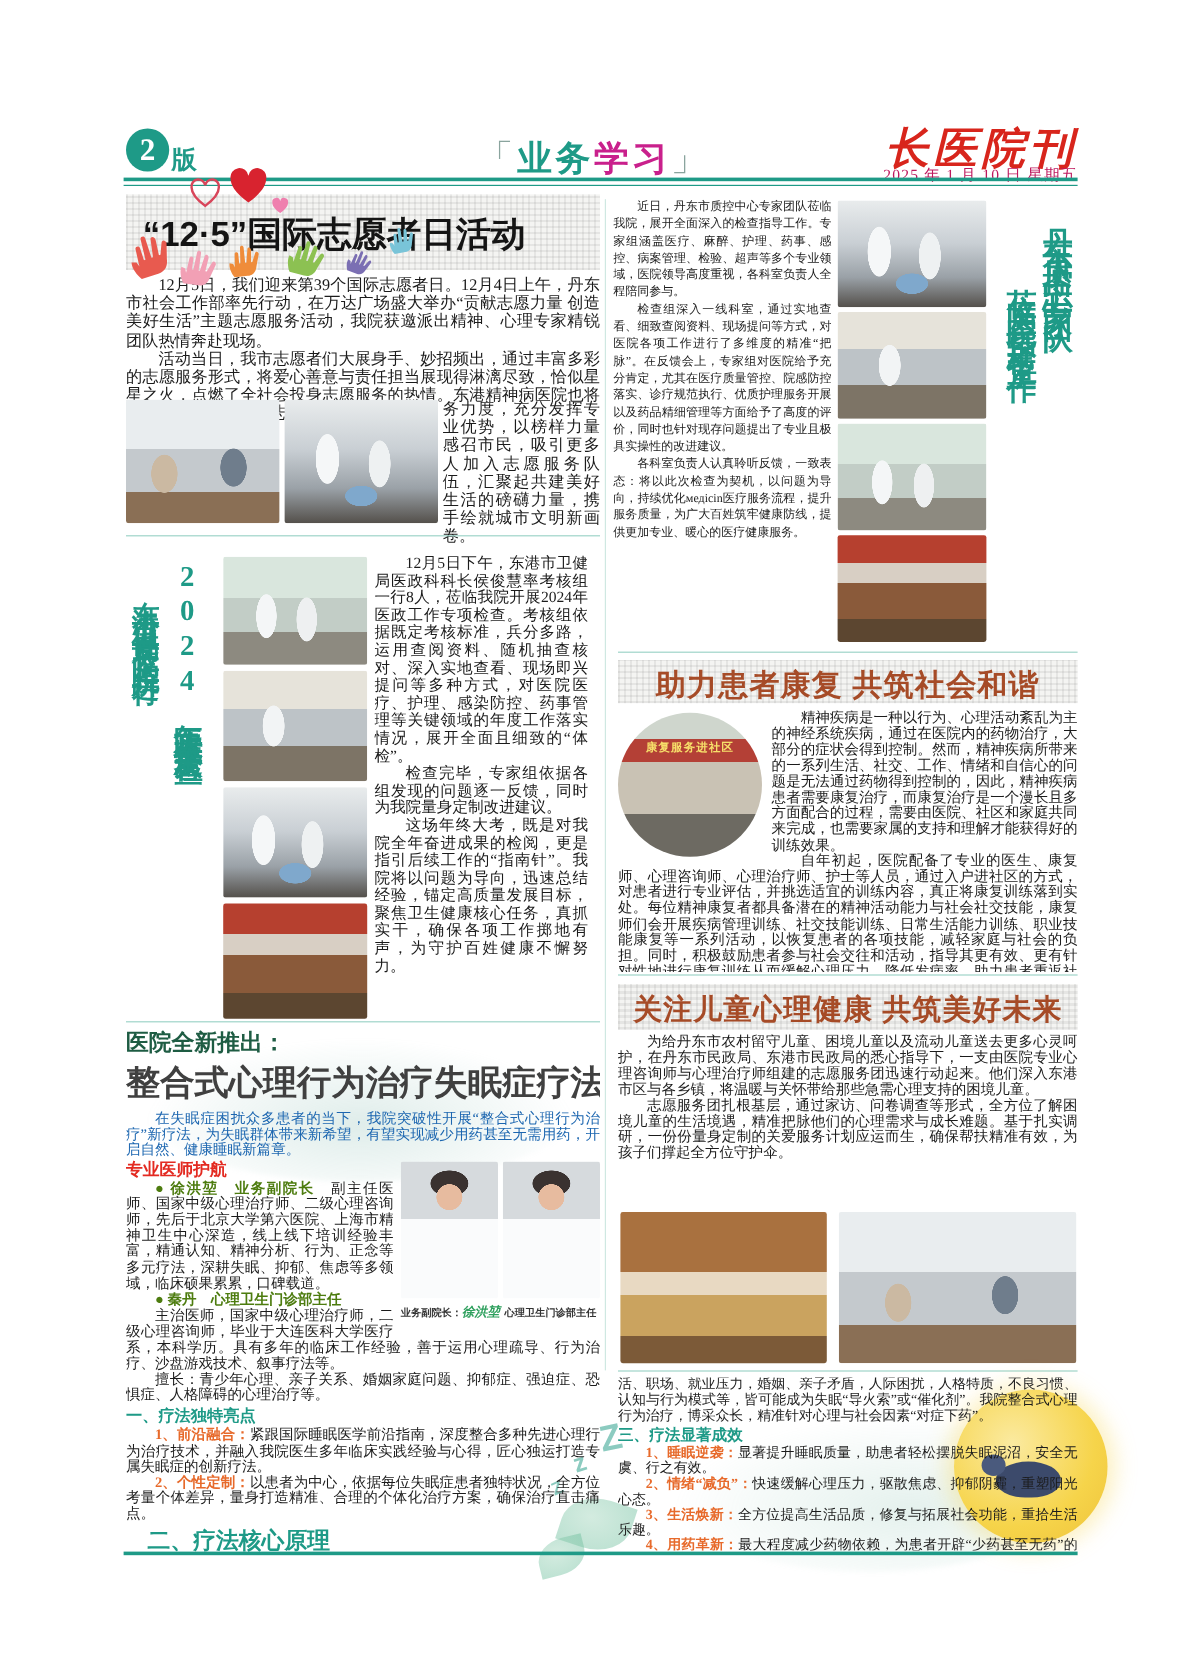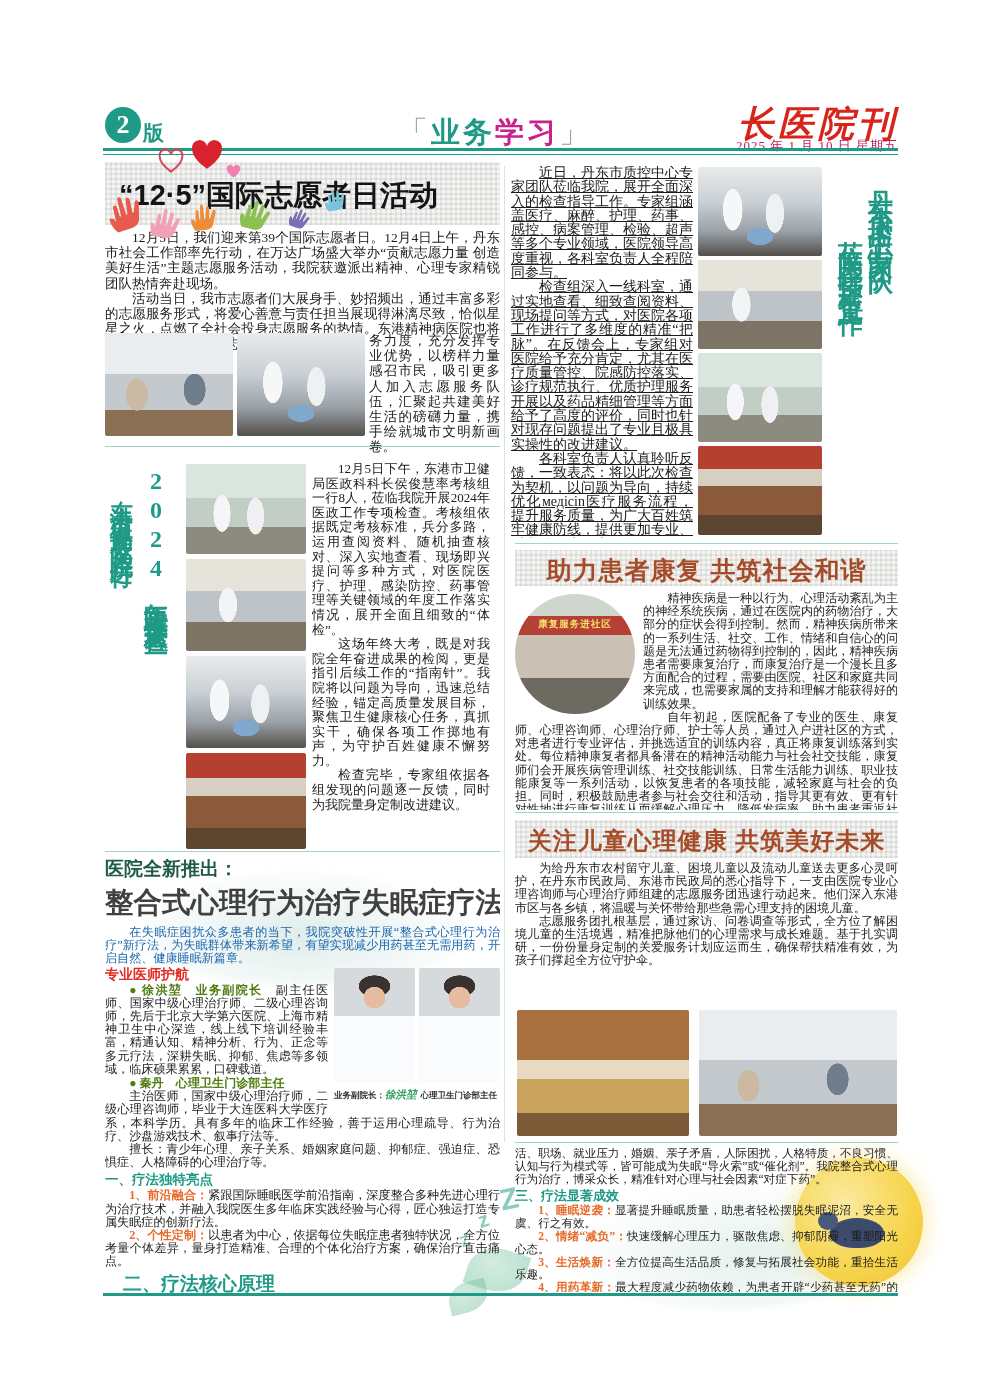--- a/index.html
+++ b/index.html
@@ -32,21 +32,21 @@
      #f4f4f2;}
   .art1-title{font-family:"Liberation Sans","DejaVu Sans",sans-serif;font-weight:bold;
     font-size:29px;color:#141414;letter-spacing:0px;white-space:nowrap;}
   .red-banner-title{font-family:"Liberation Sans","DejaVu Sans",sans-serif;font-weight:bold;
     color:#A64B27;white-space:nowrap;}
   .vtitle{writing-mode:vertical-rl;text-orientation:upright;font-weight:bold;color:#1E9A87;
     font-family:"Liberation Serif",serif;}
   
   .t135{font-size:13.5px;line-height:15.2px;}
   .t13{font-size:13px;line-height:14.6px;}
-  .t128{font-size:14px;line-height:14.3px;text-decoration:underline;}
+  .t128{font-size:10px;line-height:14.3px;}
   .t12{font-size:12.1px;line-height:13.2px;}
   .t116{font-size:11.6px;line-height:12.8px;}
   
   .ph{border-radius:2px;background:linear-gradient(180deg,#e3e8ea 0%,#bcc4ca 45%,#8f959a 75%,#6b675f 100%);}
   .ph-coats{background:
      radial-gradient(ellipse 16px 34px at 28% 48%, #f5f7f8 60%, transparent 62%),
      radial-gradient(ellipse 15px 32px at 62% 52%, #eef1f2 60%, transparent 62%),
      radial-gradient(ellipse 22px 14px at 50% 78%, #7fa8cc 60%, transparent 62%),
      linear-gradient(180deg,#e9eced 0%,#c9cfd4 40%,#9aa1a7 72%,#54504b 100%);}
   .ph-meeting{background:
@@ -168,22 +168,22 @@
 
   <div class="abs" style="left:186px;top:464px;width:120px;display:flex;flex-direction:column;gap:5px;">
     <div class="ph ph-room" style="height:90px;"></div>
     <div class="ph ph-office" style="height:92px;"></div>
     <div class="ph ph-coats" style="height:92px;"></div>
     <div class="ph ph-meeting" style="height:96px;"></div>
   </div>
 
   <div class="abs t13 jus" style="left:312px;top:462px;width:178px;height:388px;overflow:hidden;">
     <p class="para">12月5日下午，东港市卫健局医政科科长侯俊慧率考核组一行8人，莅临我院开展2024年医政工作专项检查。考核组依据既定考核标准，兵分多路，运用查阅资料、随机抽查核对、深入实地查看、现场即兴提问等多种方式，对医院医疗、护理、感染防控、药事管理等关键领域的年度工作落实情况，展开全面且细致的“体检”。</p>
+    <p class="para">检查完毕，专家组依据各组发现的问题逐一反馈，同时为我院量身定制改进建议。</p>
     <p class="para">这场年终大考，既是对我院全年奋进成果的检阅，更是指引后续工作的“指南针”。我院将以问题为导向，迅速总结经验，锚定高质量发展目标，聚焦卫生健康核心任务，真抓实干，确保各项工作掷地有声，为守护百姓健康不懈努力。</p>
-    <p class="para">检查完毕，专家组依据各组发现的问题逐一反馈，同时为我院量身定制改进建议。</p>
   </div>
 
   <div class="abs hr-light" style="left:105px;top:851px;width:395px;"></div>
 
   <div class="abs vr-light" style="left:504px;top:166px;height:976px;"></div>
 
   <div class="abs t128 jus" style="left:511px;top:166px;width:182px;height:372px;overflow:hidden;">
     <p class="para">近日，丹东市质控中心专家团队莅临我院，展开全面深入的检查指导工作。专家组涵盖医疗、麻醉、护理、药事、感控、病案管理、检验、超声等多个专业领域，医院领导高度重视，各科室负责人全程陪同参与。</p>
     <p class="para">检查组深入一线科室，通过实地查看、细致查阅资料、现场提问等方式，对医院各项工作进行了多维度的精准“把脉”。在反馈会上，专家组对医院给予充分肯定，尤其在医疗质量管控、院感防控落实、诊疗规范执行、优质护理服务开展以及药品精细管理等方面给予了高度的评价，同时也针对现存问题提出了专业且极具实操性的改进建议。</p>
     <p class="para">各科室负责人认真聆听反馈，一致表态：将以此次检查为契机，以问题为导向，持续优化медicin医疗服务流程，提升服务质量，为广大百姓筑牢健康防线，提供更加专业、暖心的医疗健康服务。</p>

